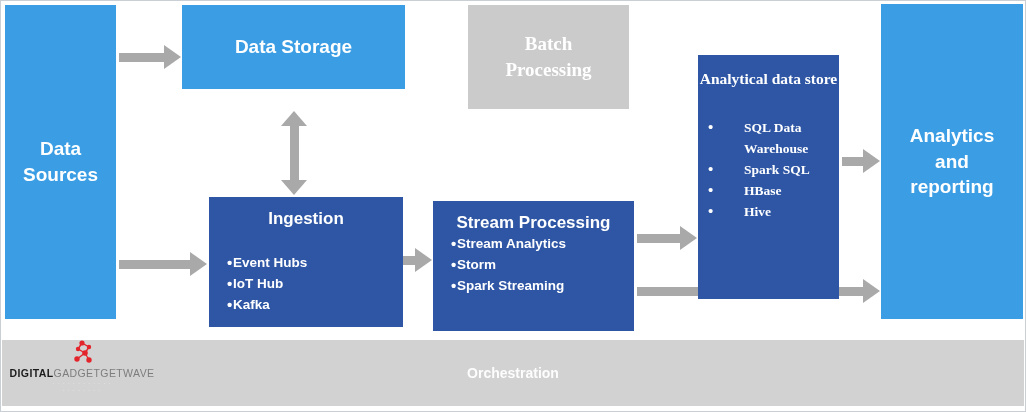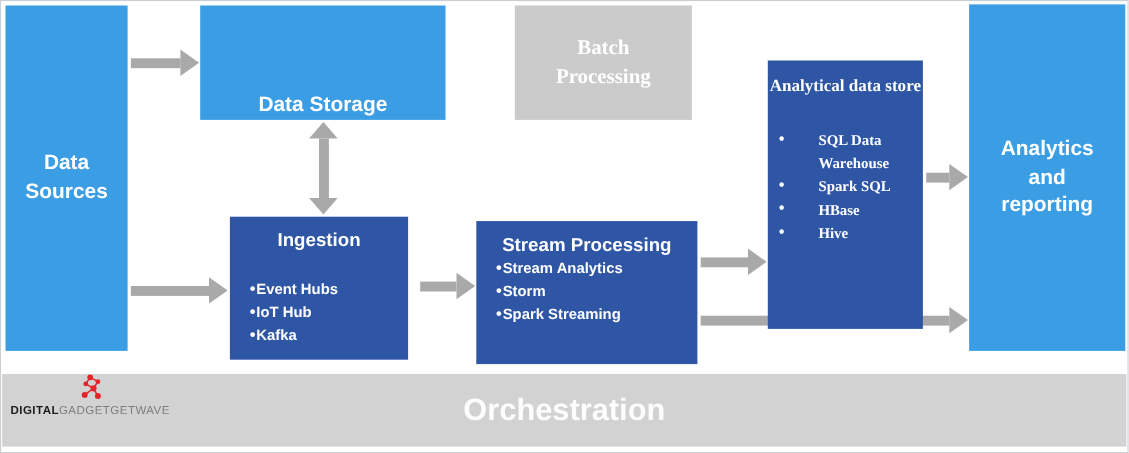--- a/index.html
+++ b/index.html
@@ -30,31 +30,31 @@
     display:flex;align-items:center;justify-content:center;
     text-align:center;
   }
   .lb{background:var(--light-blue);}
   .db{background:var(--dark-blue);}
   .gb{background:var(--box-gray);}
   .big-label{font-size:19px;font-weight:700;line-height:1.35;}
 
   .data-sources{left:4px;top:4px;width:111px;height:314px;}
   .data-sources .inner{width:84px;}
-  .data-storage{left:181px;top:4px;width:223px;height:104px;align-items:flex-end;}
+  .data-storage{left:181px;top:4px;width:223px;height:84px;}
   .batch{left:467px;top:4px;width:161px;height:104px;}
   .batch .inner{width:112px;font-family:Liberation Serif, serif;}
   .analytics{left:880px;top:3px;width:142px;height:315px;}
   .analytics .inner{width:98px;}
 
   .list-box{padding-top:12px;}
   .list-box .box-title{
     text-align:center;font-size:17px;font-weight:700;color:#fff;
   }
-  .ingestion{left:208px;top:196px;width:162px;height:130px;}
+  .ingestion{left:208px;top:196px;width:194px;height:130px;}
   .stream{left:432px;top:200px;width:201px;height:130px;}
   .analytical{left:697px;top:54px;width:141px;height:244px;padding-top:13px;font-family:Liberation Serif, serif;}
   .analytical .box-title{font-size:15.5px;line-height:1.4;}
   .ingestion ul{margin-top:23px;}
   .stream ul{}
   .analytical ul{margin-top:27px;}
   .list-box ul{list-style:none;}
   .list-box li{
     position:relative;
     padding-left:24px;padding-right:4px;
@@ -105,21 +105,21 @@
     border-right:13px solid transparent;
     border-top:15px solid var(--arrow-gray);
   }
 
   .orchestration{
     position:absolute;left:1px;top:339px;width:1022px;height:66px;
     background:var(--bar-gray);
     display:flex;align-items:center;justify-content:center;
   }
   .orchestration span{
-    font-size:28px;font-weight:700;color:rgba(255,255,255,0.95);
+    font-size:14px;font-weight:700;color:rgba(255,255,255,0.95);
   }
 
   .watermark{
     position:absolute;left:22px;top:337px;width:118px;
     display:flex;flex-direction:column;align-items:center;
     z-index:2;
   }
   .watermark svg{display:block;}
   .wordmark{
     margin-top:2px;

